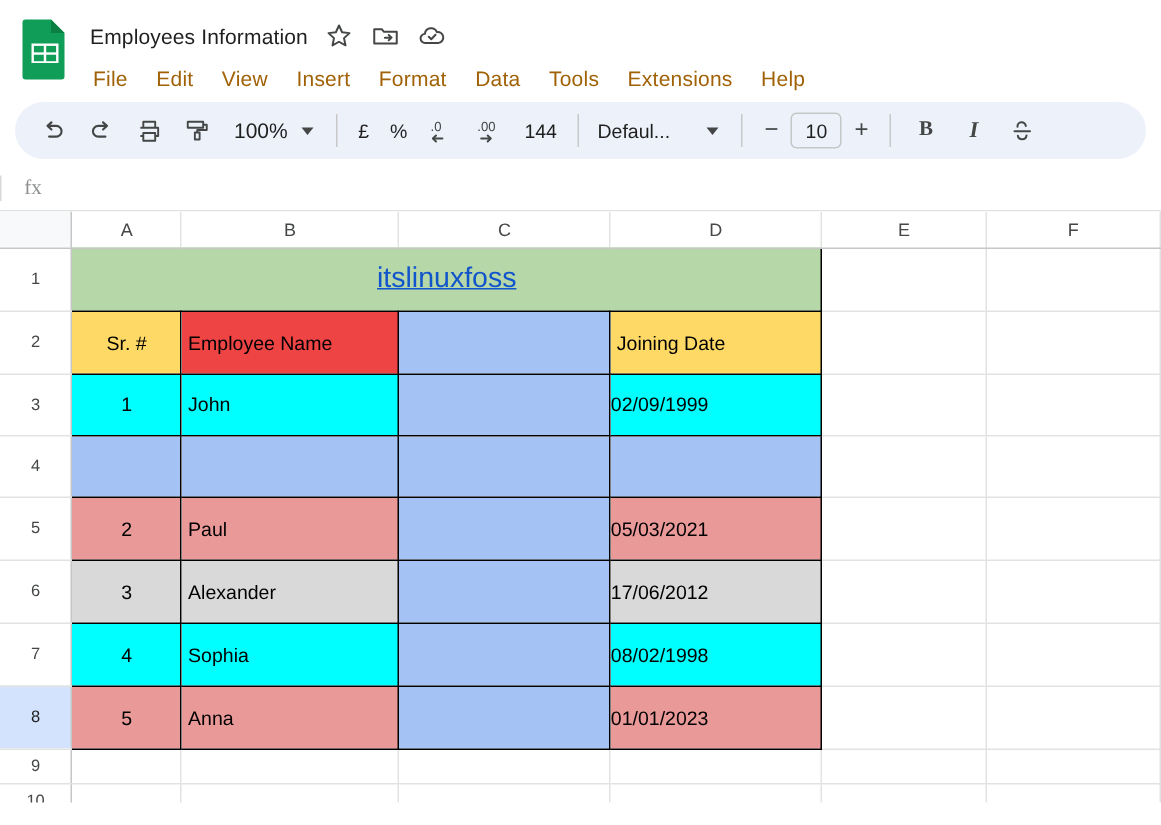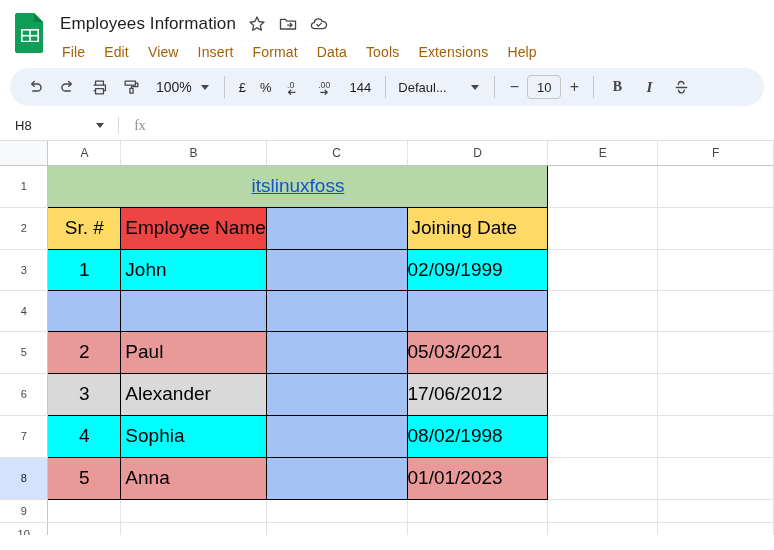--- a/index.html
+++ b/index.html
@@ -14,21 +14,21 @@
   
   .titlebar {
     display: flex; align-items: flex-start;
     padding: 8px 0 0 13px;
     height: 68px; background: #ffffff;
   }
   .doc-icon { width: 34px; height: 44px; flex: none; padding-top: 3px; }
   .title-block { margin-left: 13px; padding-top: 2px; }
   .title-row { display: flex; align-items: center; gap: 11px; height: 28px; }
   .doc-title {
-    font-size: 17px; color: #1f1f1f; font-weight: 400;
+    font-size: 14px; color: #1f1f1f; font-weight: 400;
     letter-spacing: .1px; white-space: nowrap;
   }
   .title-icon { width: 20px; height: 20px; color: #444746; display: block; cursor: pointer; }
   .menubar { display: flex; gap: 15px; margin-top: 4px; }
   .menu-item {
     font-size: 14px; color: #a16207; padding: 2px 2px; border-radius: 4px;
     cursor: pointer; white-space: nowrap; letter-spacing: .15px; text-align: center;
   }
 
   
@@ -113,21 +113,21 @@
     border-right: 1px solid #c4c7c5; border-bottom: 1px solid #e1e3e1;
     cursor: pointer; user-select: none;
   }
   .row-hdr.sel { background: #d3e3fd; color: #1f1f1f; font-weight: 500; }
   .cell {
     border-right: 1px solid #e1e3e1; border-bottom: 1px solid #e1e3e1;
     vertical-align: middle; font-size: 13px; color: #000; overflow: hidden;
     white-space: nowrap;
   }
   
-  .cell.f { border: 1px solid #000; font-size: 19px; }
+  .cell.f { border: 1px solid #000; font-size: 13px; }
   .cell.f.pad-l { padding-left: 4px; text-align: left; }
   .cell.f.ctr { text-align: center; }
   .cell.f.rgt { text-align: left; padding-right: 3px; }
   .title-cell {
     border: 1px solid #000; text-align: center; vertical-align: middle;
   }
   .title-link {
     font-size: 19px; color: #1155cc; text-decoration: underline; cursor: pointer;
   }
   .hdr-cell { font-size: 19px; }
@@ -257,24 +257,20 @@
     <svg viewBox="0 0 24 24" width="19" height="19" fill="none" stroke="currentColor" stroke-width="1.7" stroke-linecap="round" stroke-linejoin="round">
       <path d="M5.5 12h13"></path>
       <path d="M8 8.2a3.5 3.5 0 0 1 7 -.6"></path>
       <path d="M15.6 15.5a3.7 3.7 0 0 1 -7.3 .3"></path>
     </svg>
   </div>
 </div>
 </div>
 
 <div class="formulabar">
-  <div class="namebox">
-    <span class="namebox-val">H8</span>
-    <span class="caret"></span>
-  </div>
   <div class="fb-sep"></div>
   <div class="fx">fx</div>
   <div class="fb-input"></div>
 </div>
 
 <div class="grid-area">
   <table class="sheet">
     <colgroup>
       <col style="width:48px">
         <col style="width:73px">

